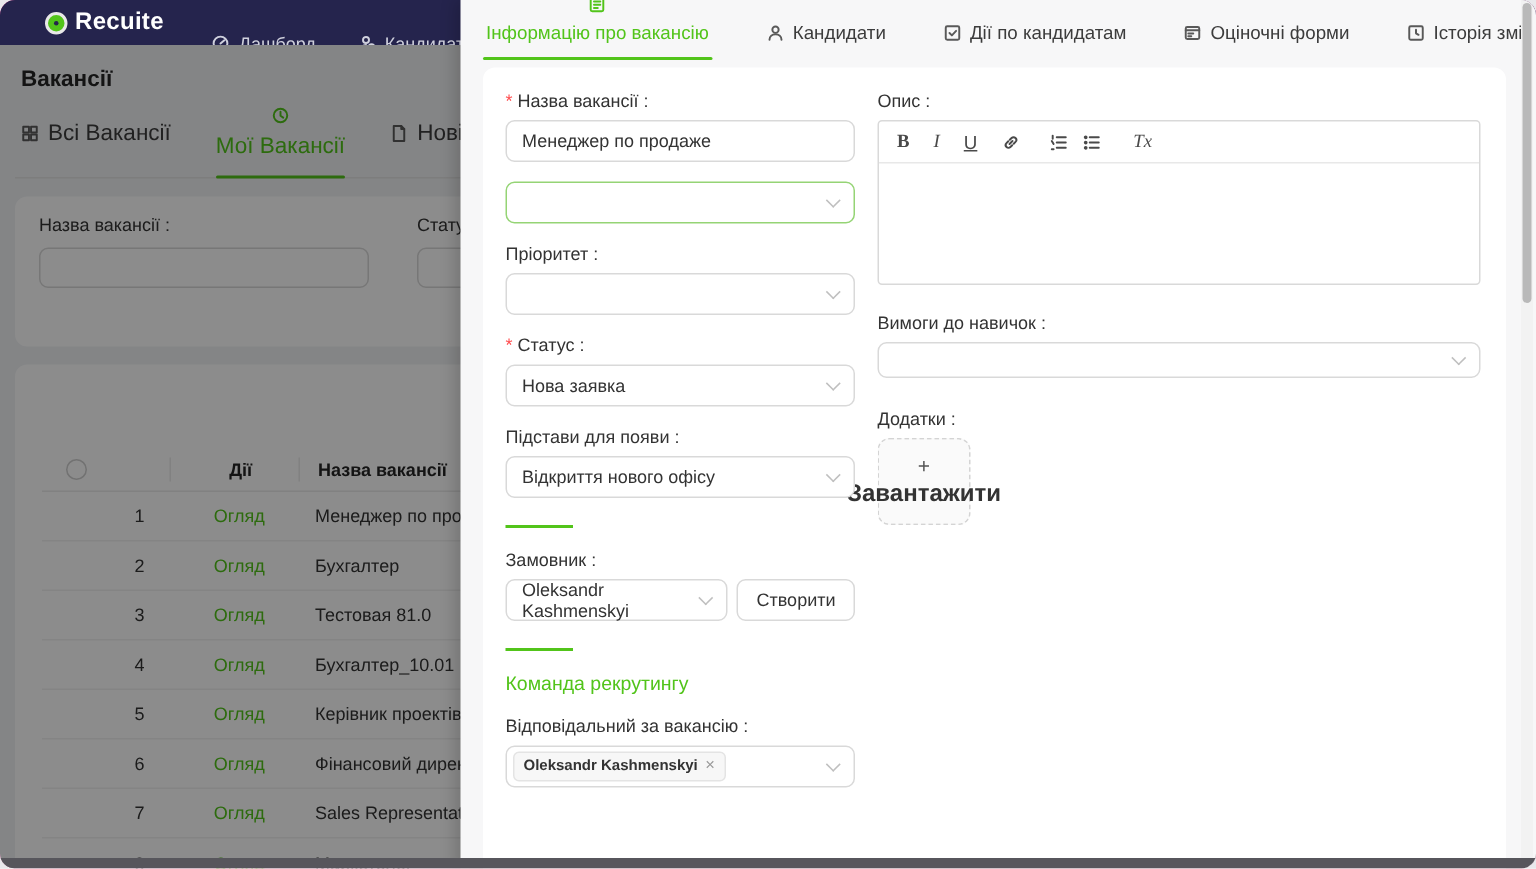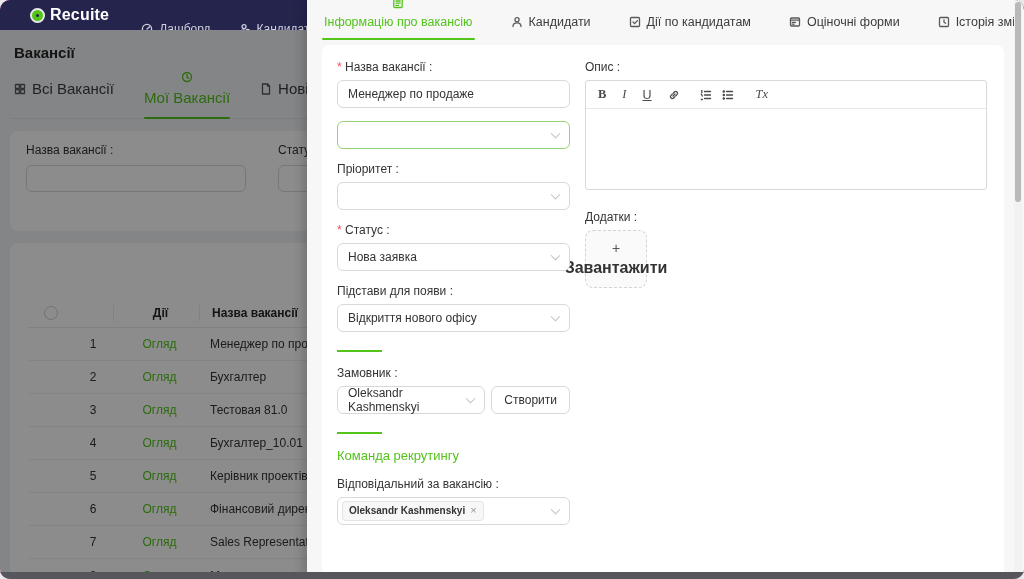--- a/index.html
+++ b/index.html
@@ -426,20 +426,27 @@
                       <circle cx="1.8" cy="9.5" r="0.6"></circle>
                     </svg>
                 </span>
               </span>
               <span class="tb tb-i" style="margin-left:6px">Tx</span>
             </div>
             <div class="editor-body"></div>
           </div>
         </div>
 
+        <div class="fld" style="margin-top:18px">
+          <div class="fld-label">Вимоги до навичок :</div>
+          <div class="ctrl" style="height:24px">
+            <span></span>
+            <span class="chevron"></span>
+          </div>
+        </div>
 
         <div class="fld" style="margin-top:20px">
           <div class="fld-label">Додатки :</div>
           <div class="upload-box">
             <span class="upload-plus">+</span>
             <span class="upload-text">Завантажити</span>
           </div>
         </div>
       </div>
 

